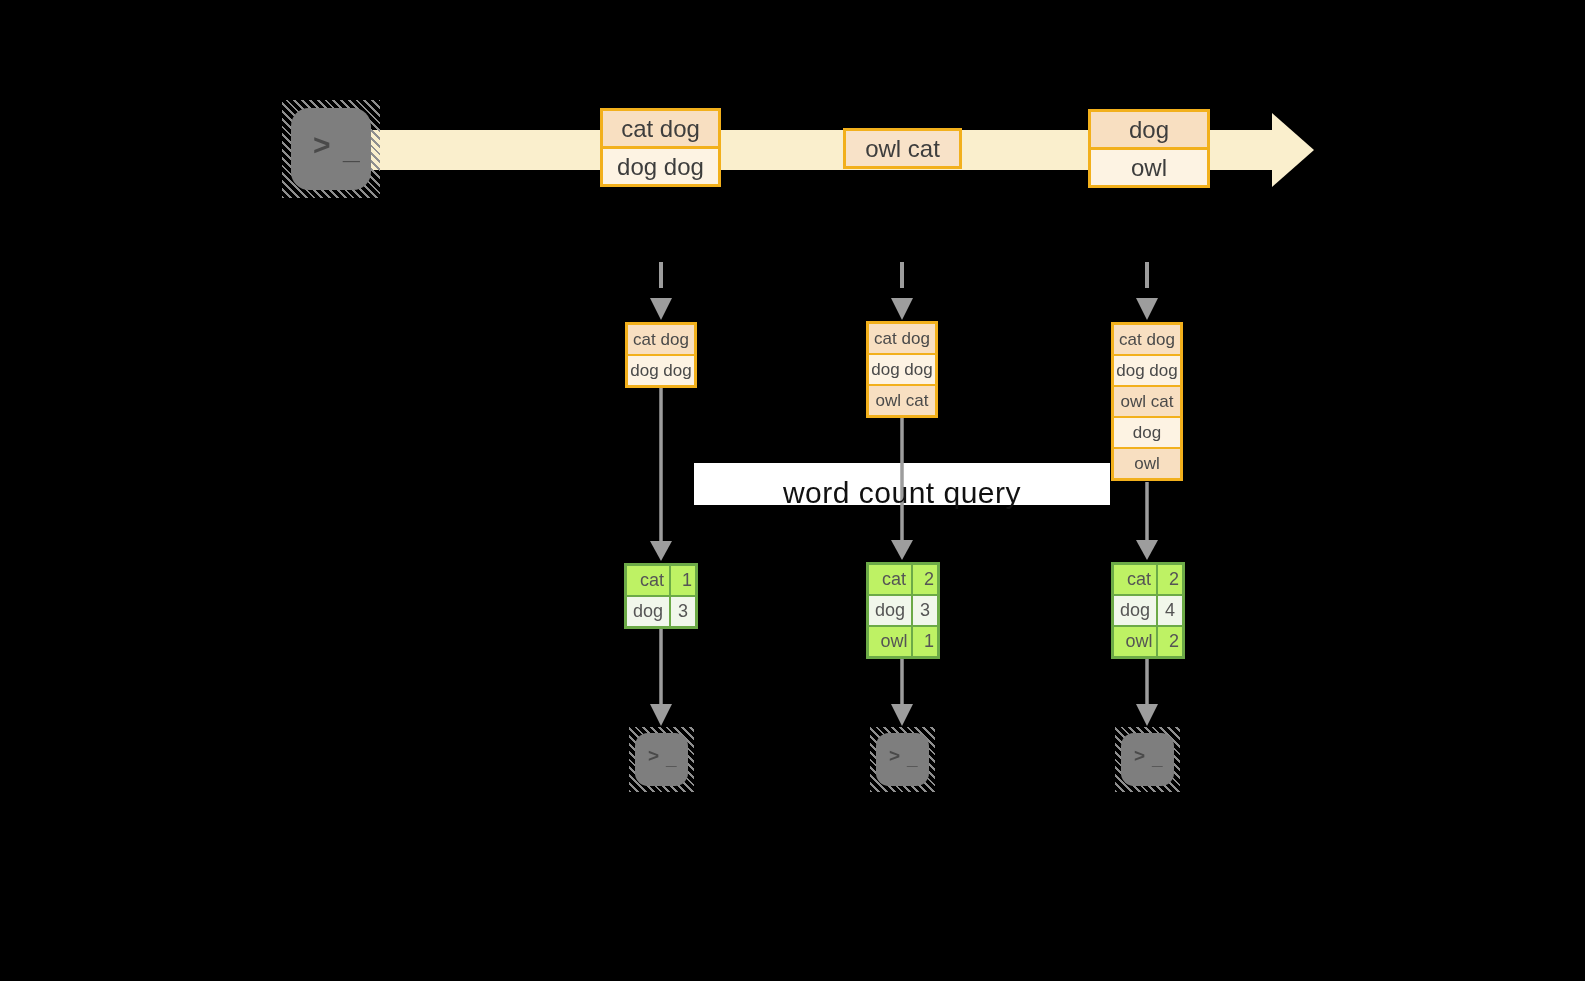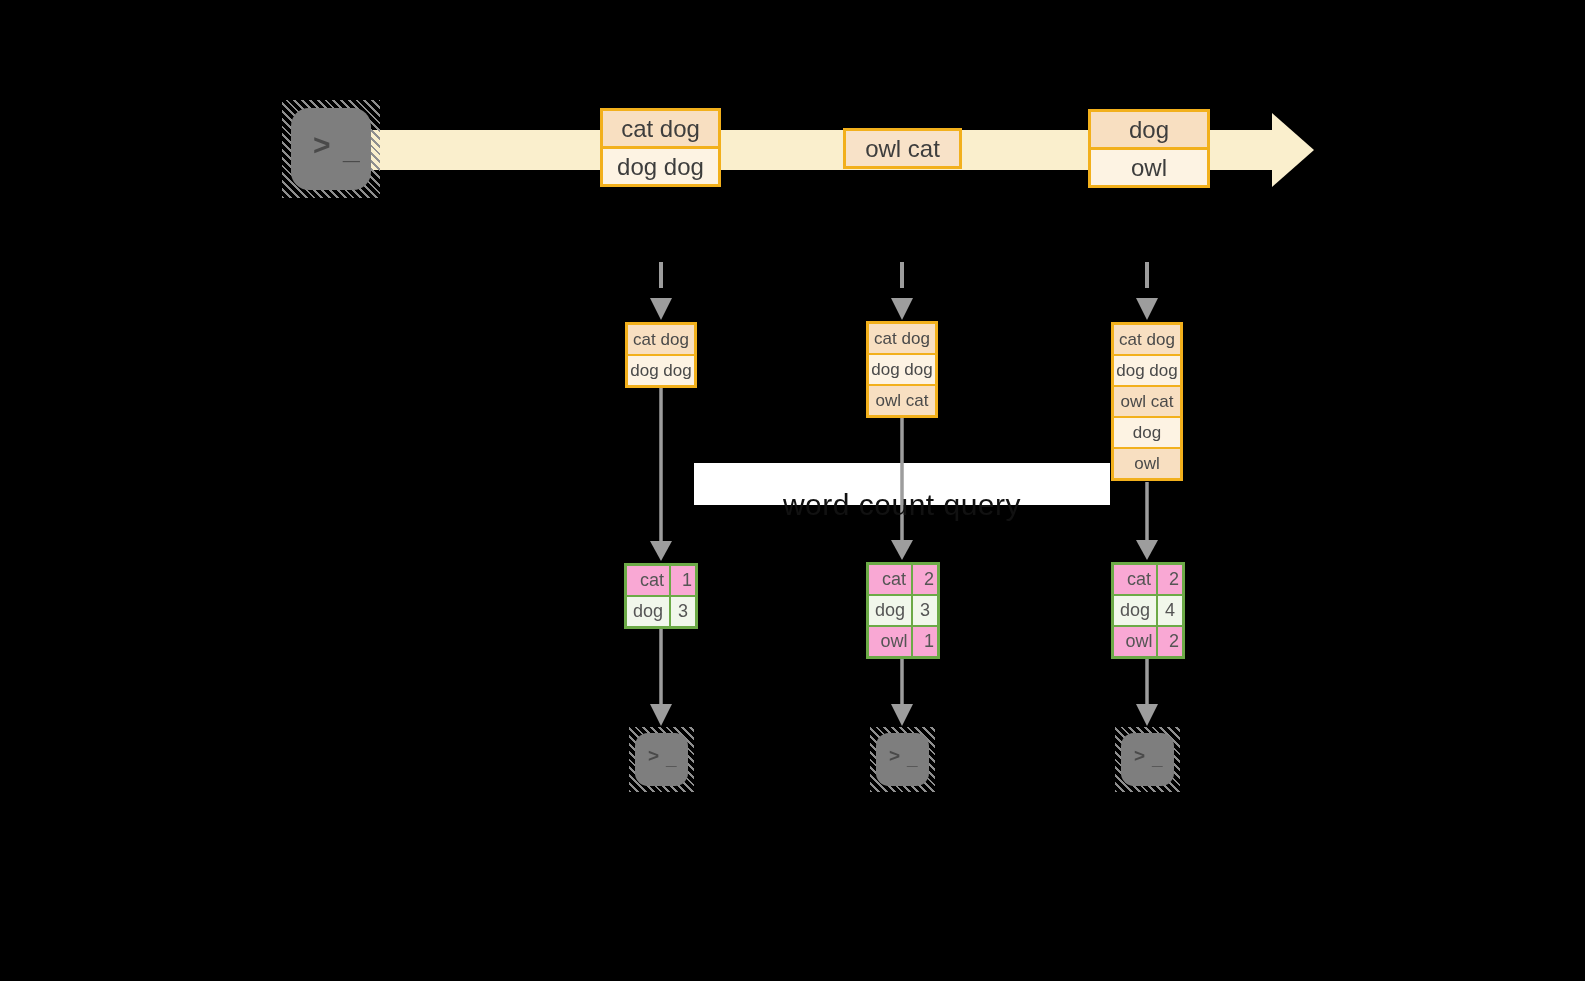--- a/index.html
+++ b/index.html
@@ -37,29 +37,29 @@
   
   .queue{position:absolute;z-index:3;border:3px solid #F2B01C;background:#F2B01C;
     display:flex;flex-direction:column;gap:2px;top:322px;width:66px;}
   .queue .row{height:29px;display:flex;align-items:center;justify-content:center;
     font-size:17px;color:#4a4a4a;}
   .queue .row:nth-child(odd){background:#F8DFC1;}
   .queue .row:nth-child(even){background:#FDF3E3;}
   #q-1{left:625px;} #q-2{left:866px;top:321px;} #q-3{left:1111px;}
   
   #banner-bg{position:absolute;z-index:1;left:694px;top:463px;width:416px;height:42px;background:#ffffff;}
-  #banner-label{position:absolute;z-index:4;left:694px;top:484px;width:416px;height:42px;
+  #banner-label{position:absolute;z-index:4;left:694px;top:472px;width:416px;height:42px;
     display:flex;align-items:center;justify-content:center;
     font-size:30px;font-weight:300;color:#111;letter-spacing:0.5px;}
   
   .ctable{position:absolute;z-index:3;border:3px solid #6CAA47;background:#6CAA47;
     display:grid;grid-template-columns:42px 24px;gap:2px;}
   .ctable .cell{height:29px;display:flex;align-items:center;justify-content:center;
     font-size:18px;color:#555;}
-  .ctable .r-odd{background:#f9a8d4;padding-left:8px;}
+  .ctable .r-odd{background:#bef264;padding-left:8px;}
   .ctable .r-even{background:#F1F7EB;}
   #t-1{left:624px;top:563px;} #t-2{left:866px;top:562px;} #t-3{left:1111px;top:562px;}
 </style>
 </head>
 <body>
 
 <div id="stage">
 
   <div id="banner-bg"></div>
 

